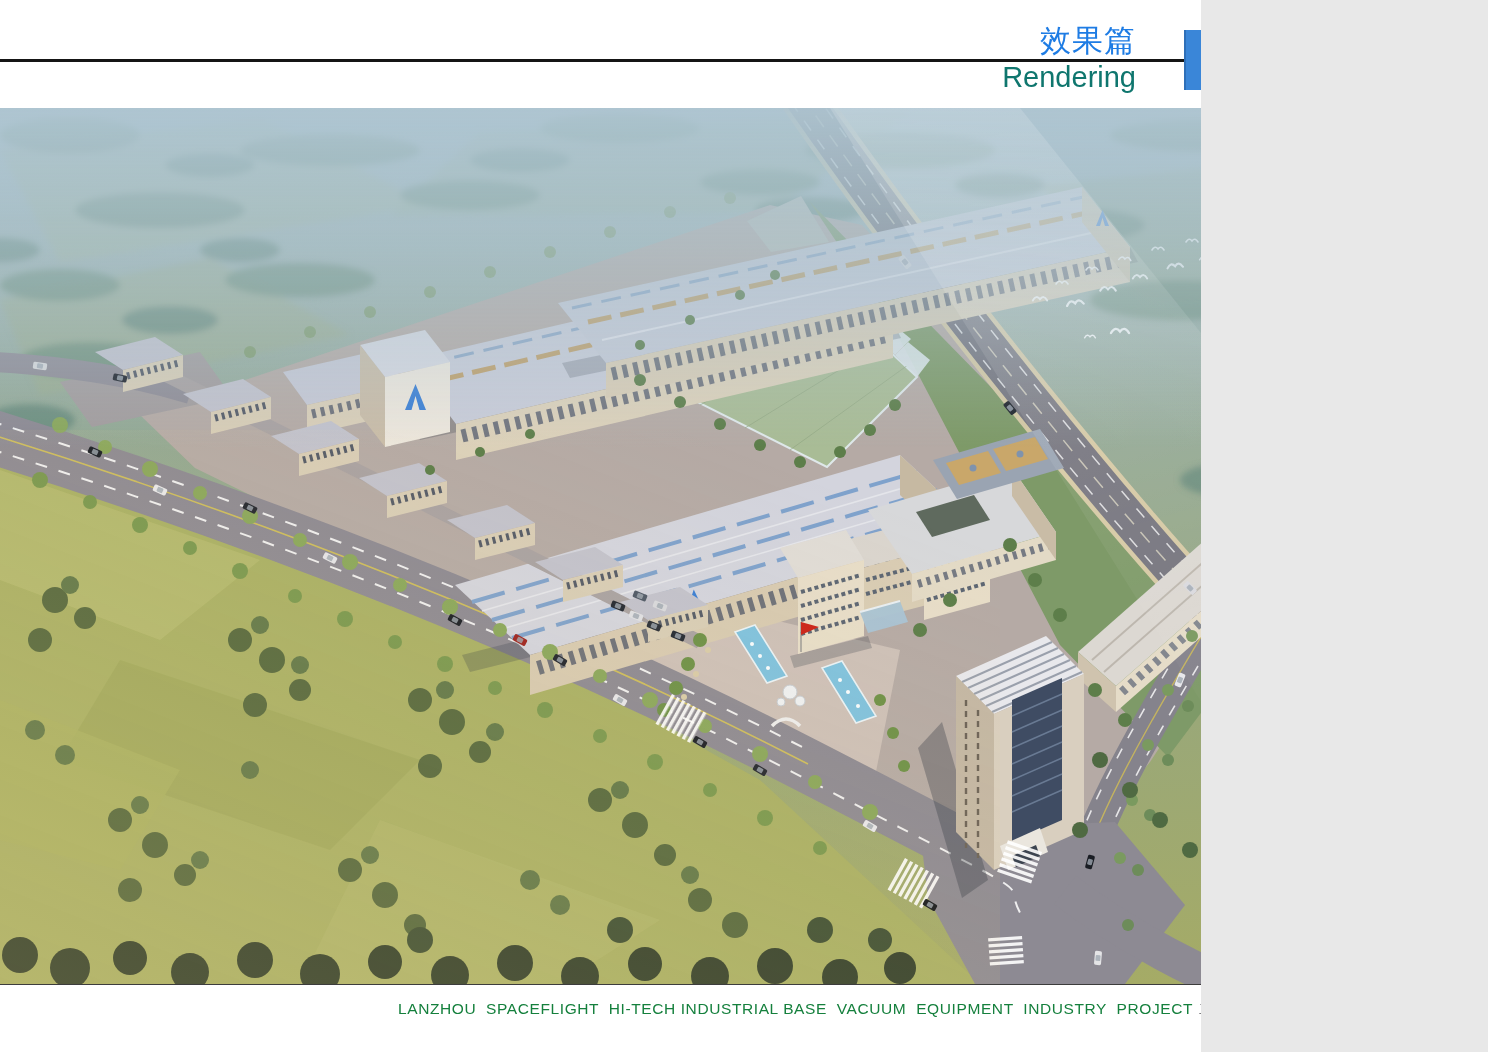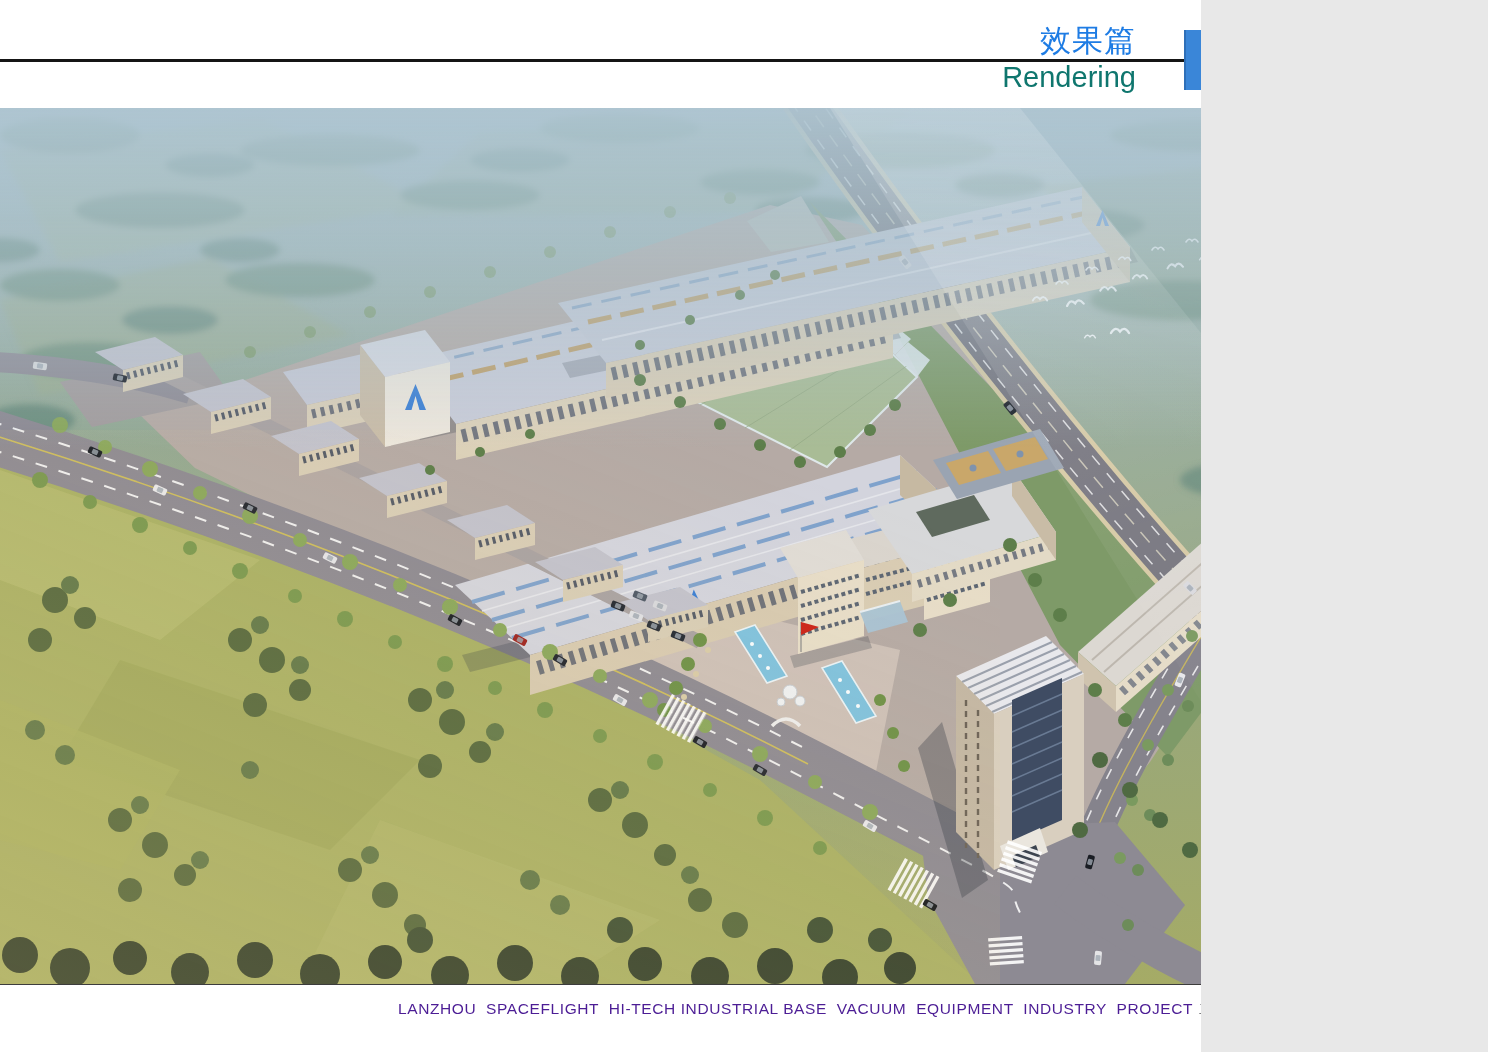--- a/index.html
+++ b/index.html
@@ -6,21 +6,21 @@
   .page{position:relative;width:1184px;height:1052px;background:#ffffff;overflow:hidden;
         font-family:"Liberation Sans","DejaVu Sans",sans-serif;padding-left:17px;}
   .rule{position:absolute;top:59px;left:0;width:1425px;height:3px;background:#151515;}
   .sec-zh{position:absolute;top:24px;right:65px;font-size:31px;line-height:34px;color:#1e7ce4;letter-spacing:1px;}
   .sec-en{position:absolute;top:62px;right:65px;font-size:29px;line-height:31px;color:#0f766e;}
   .tab{position:absolute;top:30px;right:0;width:15px;height:60px;background:#3a86d8;border-left:2px solid #2e6fb8;}
   .pg-title{position:absolute;top:62px;left:76px;font-size:27px;color:#b91c1c;letter-spacing:2px;font-weight:700;margin-top:42px;}
   .render{position:absolute;top:108px;left:0;width:1488px;height:876px;border-bottom:1px solid #3c3c3c;background:#9fb6c0;}
   .render svg{display:block;}
   .caption{position:absolute;top:998px;left:398px;display:flex;align-items:center;}
-  .cap-en{font-size:15.5px;color:#4c1d95;letter-spacing:.6px;white-space:pre;}
+  .cap-en{font-size:15.5px;color:#15803d;letter-spacing:.6px;white-space:pre;}
   .cap-zh{font-size:16px;color:#7e7f81;margin-left:6px;letter-spacing:.5px;white-space:pre;}
 </style>
 </head>
 <body>
 
 <div class="page">
 
   <div class="rule"></div>
   <div class="sec-zh">效果篇</div>
   <div class="sec-en">Rendering</div>

